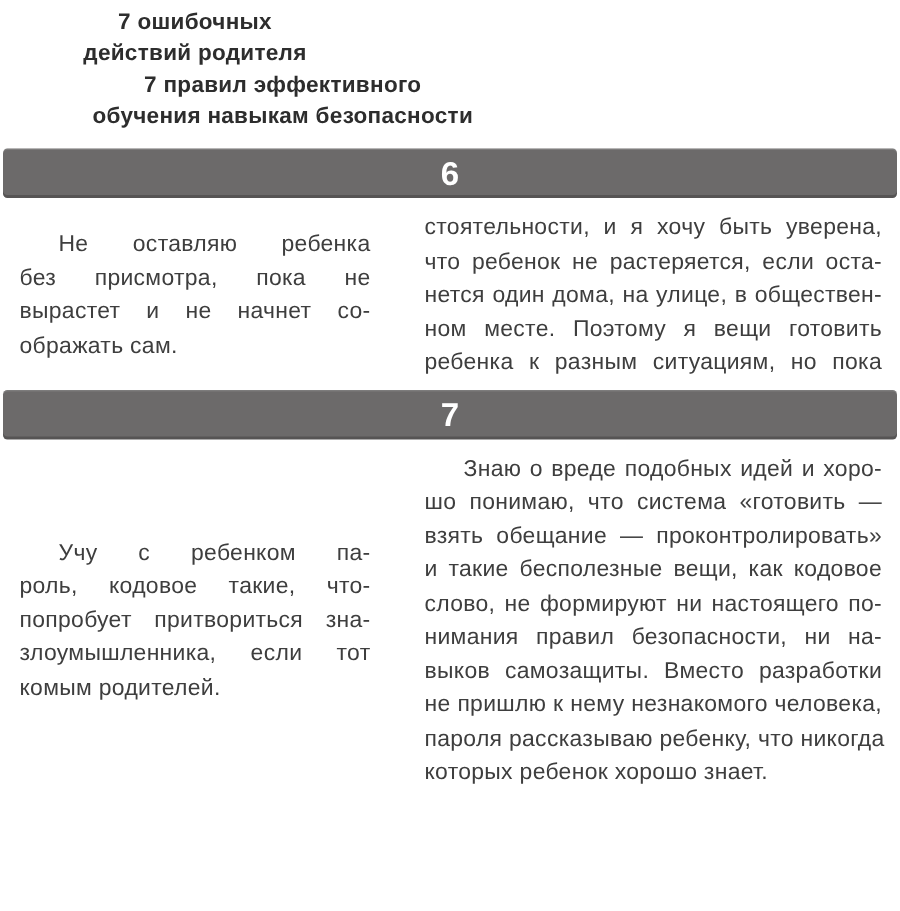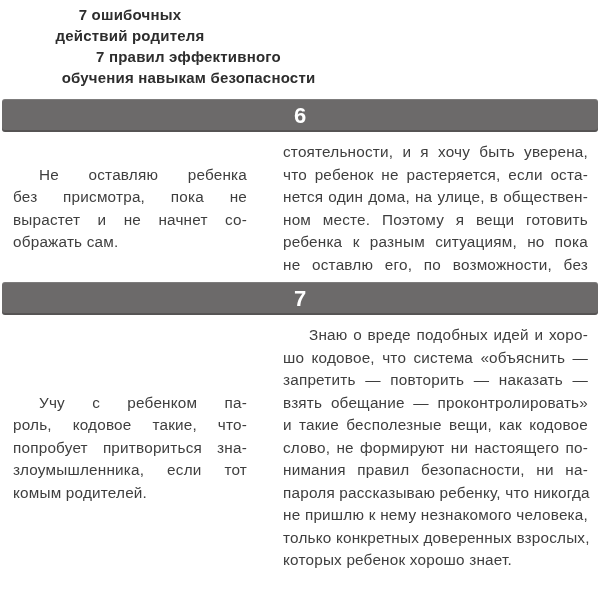--- a/index.html
+++ b/index.html
@@ -117,45 +117,43 @@
             <div class="tline">без присмотра, пока не</div>
             <div class="tline">вырастет и не начнет со-</div>
             <div class="tline last">ображать сам.</div>
           </div>
           <div class="cell right">
             <div class="tline">стоятельности, и я хочу быть уверена,</div>
             <div class="tline">что ребенок не растеряется, если оста-</div>
             <div class="tline">нется один дома, на улице, в обществен-</div>
             <div class="tline">ном месте. Поэтому я вещи готовить</div>
             <div class="tline">ребенка к разным ситуациям, но пока</div>
-            <div class="tline">не оставлю его, по возможности, без</div>
           </div>
         </div>
       </div>
       <div class="section">
         <div class="band">
           <span class="band-number">7</span>
         </div>
         <div class="cols">
           <div class="cell left">
             <div class="tline first">Учу с ребенком па-</div>
             <div class="tline">роль, кодовое такие, что-</div>
             <div class="tline">попробует притвориться зна-</div>
             <div class="tline">злоумышленника, если тот</div>
             <div class="tline last">комым родителей.</div>
           </div>
           <div class="cell right">
             <div class="tline first">Знаю о вреде подобных идей и хоро-</div>
-            <div class="tline">шо кодовое, что система «объяснить —</div>
-            <div class="tline">запретить — повторить — наказать —</div>
+            <div class="tline">шо понимаю, что система «готовить —</div>
             <div class="tline">взять обещание — проконтролировать»</div>
             <div class="tline">и такие бесполезные вещи, как кодовое</div>
             <div class="tline">слово, не формируют ни настоящего по-</div>
             <div class="tline">нимания правил безопасности, ни на-</div>
+            <div class="tline">выков самозащиты. Вместо разработки</div>
+            <div class="tline">не пришлю к нему незнакомого человека,</div>
             <div class="tline">пароля рассказываю ребенку, что никогда</div>
-            <div class="tline">не пришлю к нему незнакомого человека,</div>
-            <div class="tline">только конкретных доверенных взрослых,</div>
             <div class="tline last">которых ребенок хорошо знает.</div>
           </div>
         </div>
       </div>
     </div>
 </div>
 
 </body></html>

